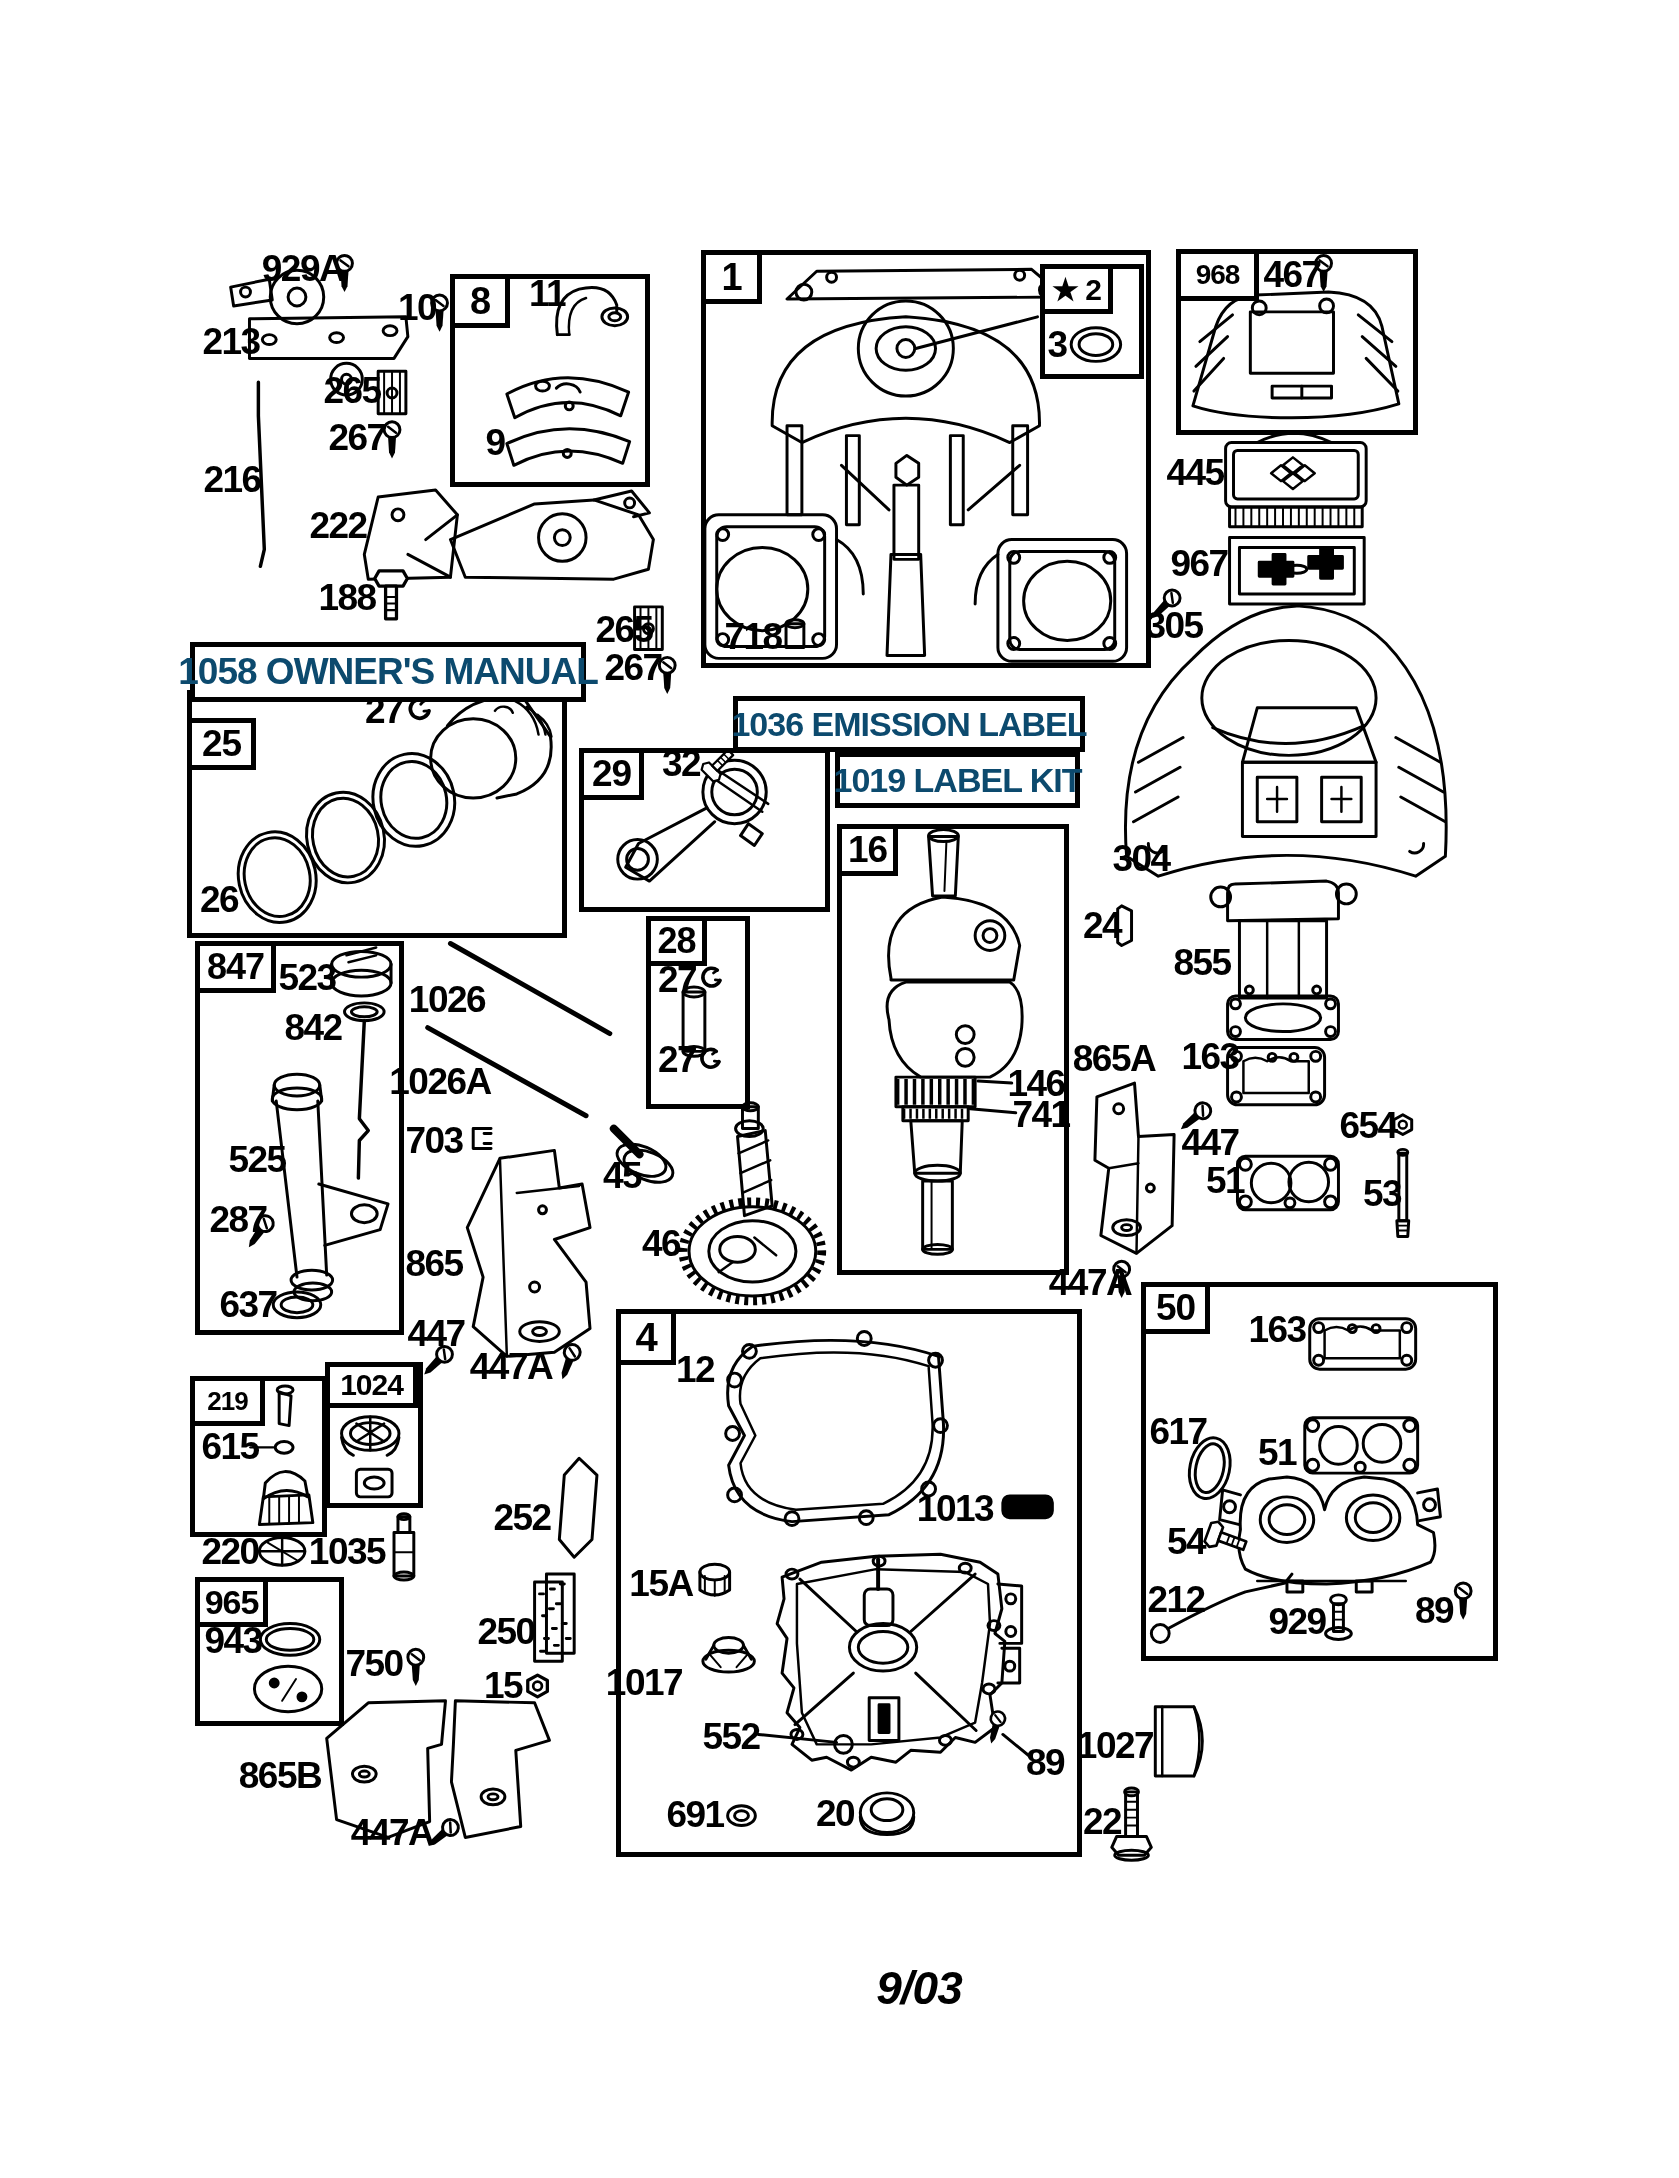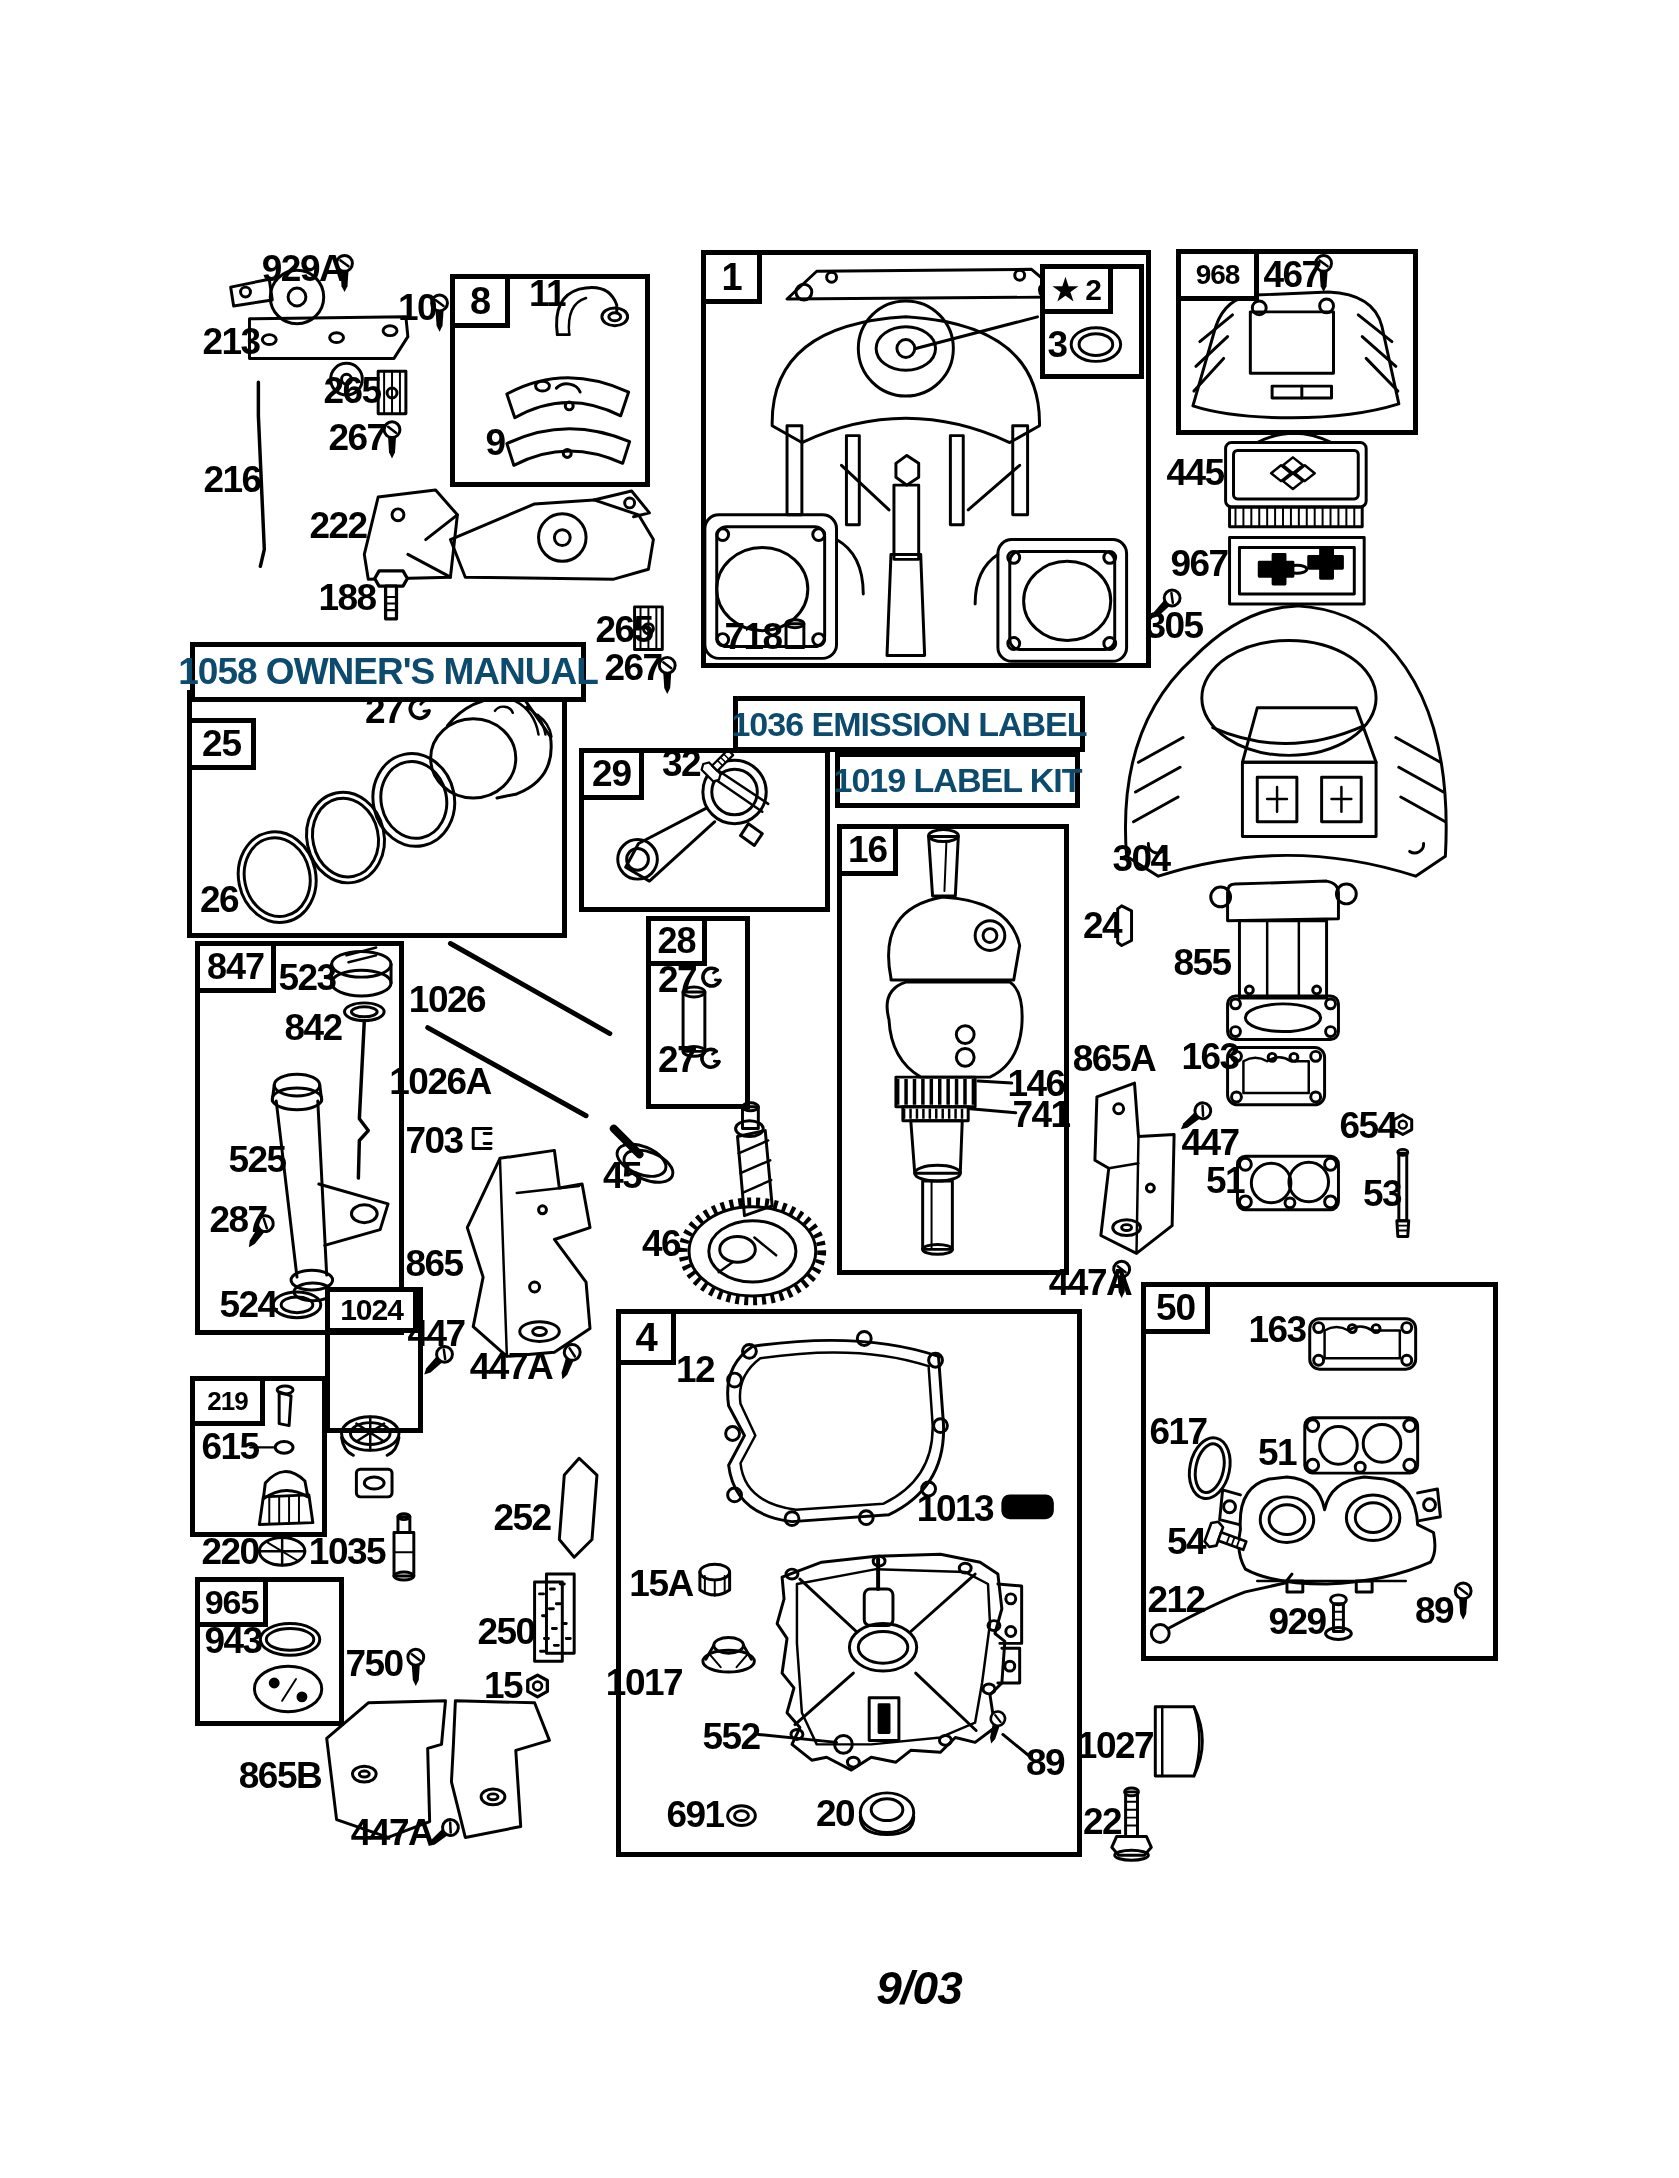--- a/index.html
+++ b/index.html
@@ -584,21 +584,21 @@
       </div>
       <div class="panel" style="left: 837px; top: 824px; width: 222px; height: 441px;">
         <div class="tag" style="width: 51px; height: 42px; font-size: 37px;">16</div>
       </div>
       <div class="panel" style="left: 195px; top: 941px; width: 199px; height: 384px;">
         <div class="tag" style="width: 71px; height: 42px; font-size: 36px;">847</div>
       </div>
       <div class="panel" style="left: 190px; top: 1376px; width: 127px; height: 151px;">
         <div class="tag" style="width: 65px; height: 40px; font-size: 26px;">219</div>
       </div>
-      <div class="panel" style="left: 325px; top: 1287px; width: 88px; height: 136px;">
+      <div class="panel" style="left: 325px; top: 1362px; width: 88px; height: 136px;">
         <div class="tag" style="width: 83px; height: 36px; font-size: 30px;">1024</div>
       </div>
       <div class="panel" style="left: 195px; top: 1577px; width: 139px; height: 139px;">
         <div class="tag" style="width: 63px; height: 40px; font-size: 34px;">965</div>
       </div>
       <div class="panel" style="left: 616px; top: 1309px; width: 456px; height: 538px;">
         <div class="tag" style="width: 50px; height: 46px; font-size: 40px;">4</div>
       </div>
       <div class="panel" style="left: 1141px; top: 1282px; width: 347px; height: 369px;">
         <div class="tag" style="width: 59px; height: 42px; font-size: 37px;">50</div>
@@ -638,21 +638,21 @@
       <span class="plabel" style="left: 1041px; top: 1115px;">741</span>
       <span class="plabel" style="left: 384px; top: 711px;">27</span>
       <span class="plabel" style="left: 219px; top: 900px;">26</span>
       <span class="plabel" style="left: 681px; top: 764px;">32</span>
       <span class="plabel" style="left: 677px; top: 980px;">27</span>
       <span class="plabel" style="left: 677px; top: 1060px;">27</span>
       <span class="plabel" style="left: 307px; top: 978px;">523</span>
       <span class="plabel" style="left: 313px; top: 1028px;">842</span>
       <span class="plabel" style="left: 257px; top: 1160px;">525</span>
       <span class="plabel" style="left: 238px; top: 1220px;">287</span>
-      <span class="plabel" style="left: 248px; top: 1305px;">524</span>
+      <span class="plabel" style="left: 248px; top: 1305px;">637</span>
       <span class="plabel" style="left: 447px; top: 1000px;">1026</span>
       <span class="plabel" style="left: 440px; top: 1082px;">1026A</span>
       <span class="plabel" style="left: 434px; top: 1141px;">703</span>
       <span class="plabel" style="left: 622px; top: 1176px;">45</span>
       <span class="plabel" style="left: 661px; top: 1244px;">46</span>
       <span class="plabel" style="left: 434px; top: 1264px;">865</span>
       <span class="plabel" style="left: 436px; top: 1334px;">447</span>
       <span class="plabel" style="left: 511px; top: 1367px;">447A</span>
       <span class="plabel" style="left: 230px; top: 1447px;">615</span>
       <span class="plabel" style="left: 230px; top: 1552px;">220</span>

